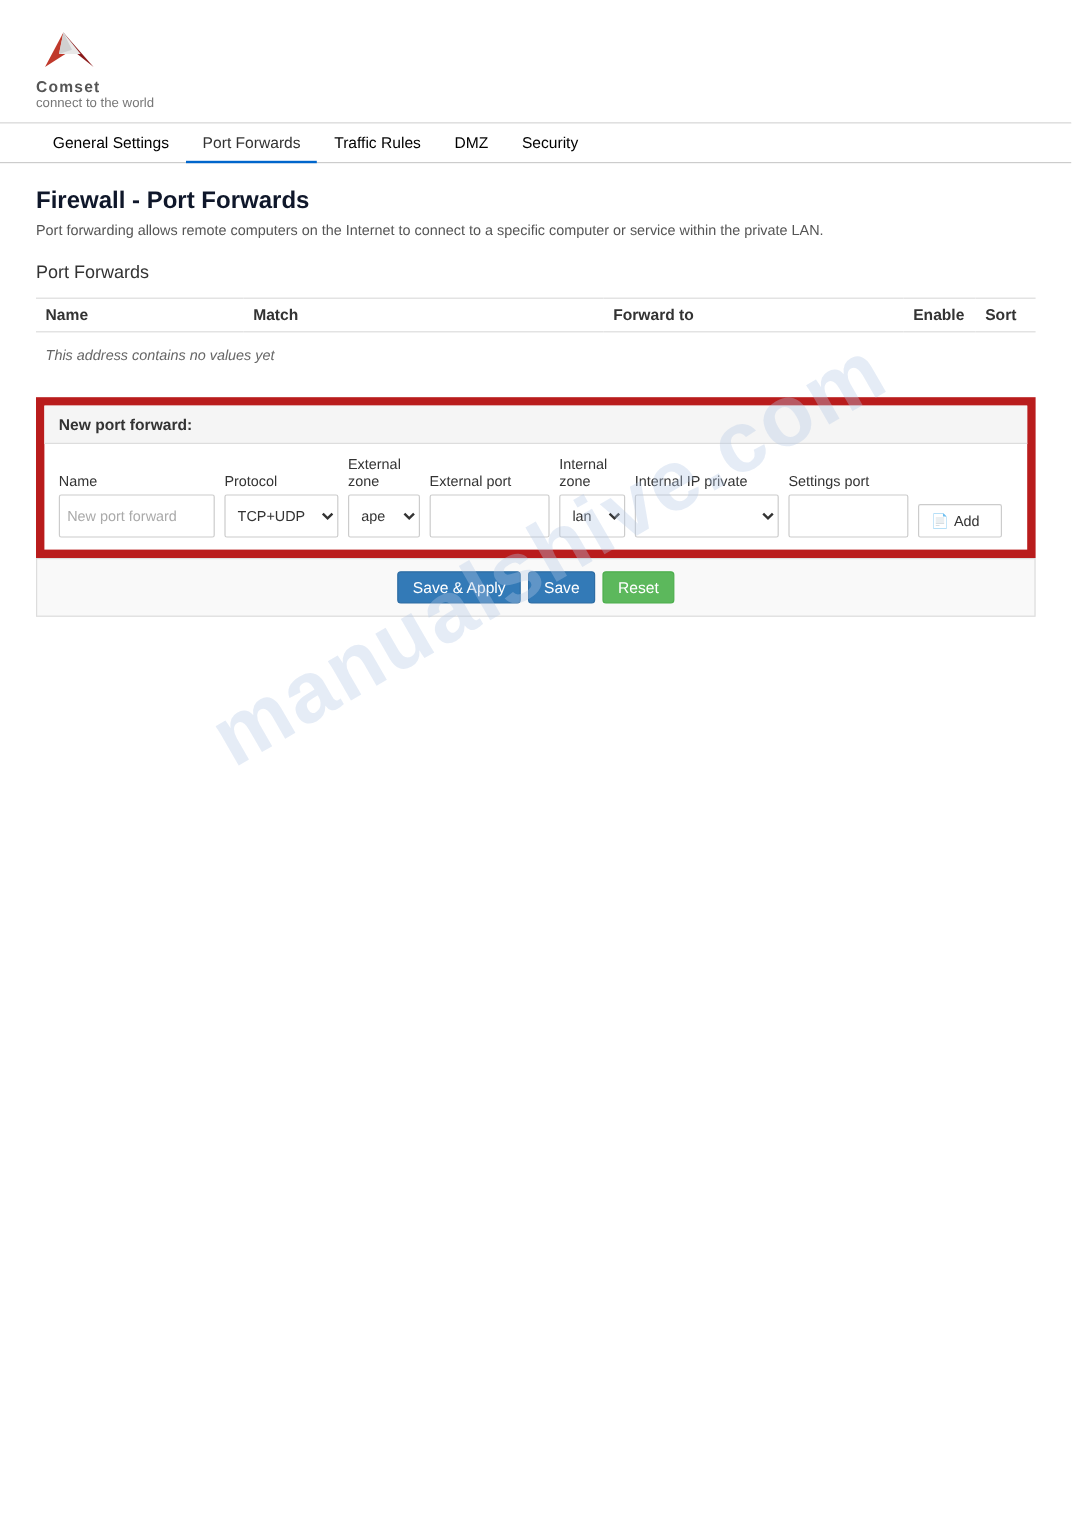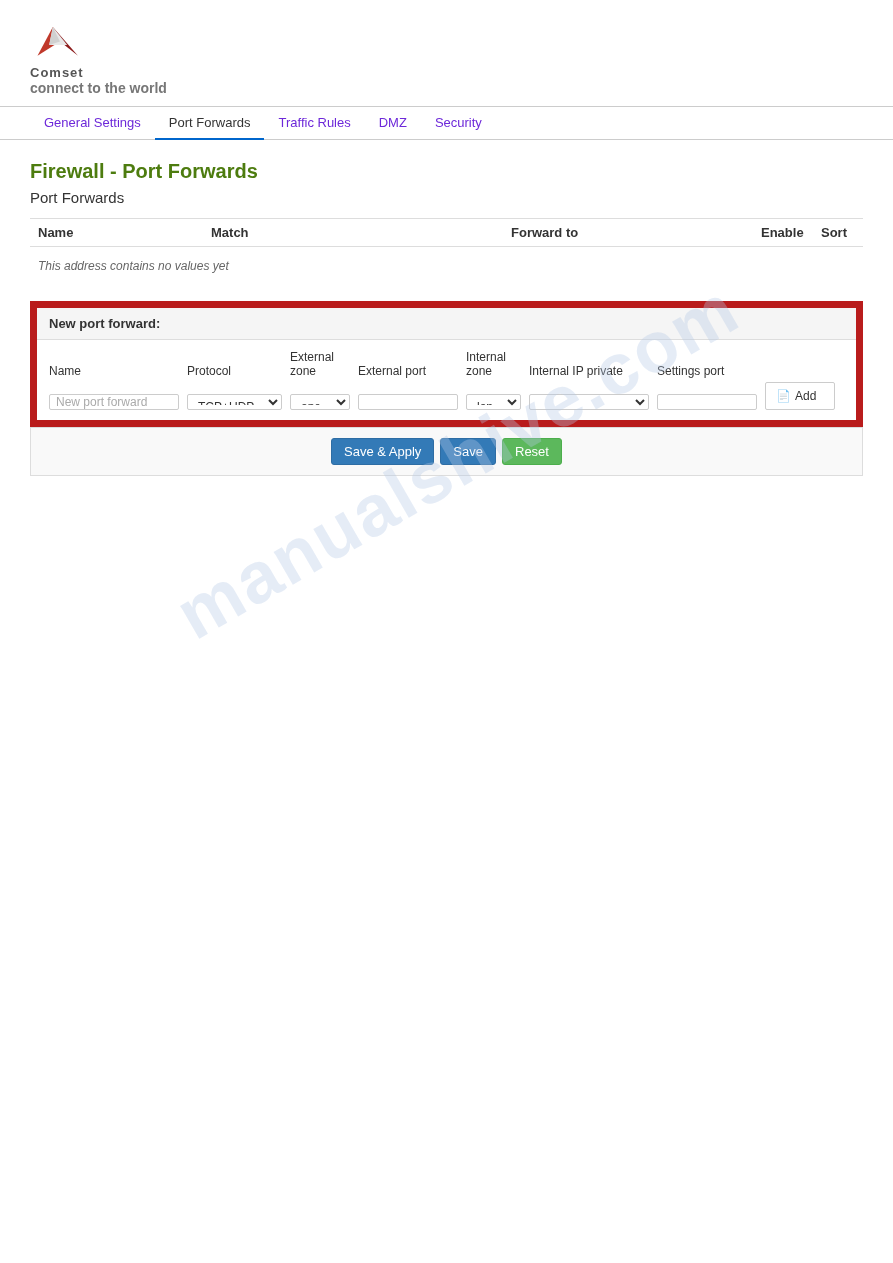--- a/index.html
+++ b/index.html
@@ -32,56 +32,55 @@
       height: 45px;
     }
     .logo-text {
       font-size: 13px;
       color: #555;
       letter-spacing: 1px;
       font-weight: bold;
       margin-top: 2px;
     }
     .logo-tagline {
-      font-size: 14px;
+      font-size: 11px;
       color: #777;
-      font-weight: bold;
     }
 
     
     .nav-tabs {
       display: flex;
       border-bottom: 1px solid #ccc;
       padding: 0 30px;
       background: #fff;
     }
     .nav-tab {
       padding: 8px 14px;
       font-size: 13px;
       cursor: pointer;
-      color: #6d28d9;
+      color: #000000;
       text-decoration: none;
       border-bottom: 2px solid transparent;
       margin-bottom: -1px;
     }
     .nav-tab.active {
       color: #333;
       border-bottom: 2px solid #0066cc;
       font-weight: normal;
     }
 
     
     .main-content {
       padding: 20px 30px;
     }
 
     .page-title {
       font-size: 20px;
       font-weight: bold;
-      color: #4d7c0f;
+      color: #0f172a;
       margin-bottom: 6px;
     }
 
     .page-description {
       font-size: 12px;
       color: #555;
       margin-bottom: 20px;
     }
 
     .section-title {
@@ -154,21 +153,21 @@
       font-weight: normal;
     }
     .form-col input[type="text"],
     .form-col select {
       font-size: 12px;
       padding: 4px 6px;
       border: 1px solid #ccc;
       border-radius: 2px;
       background: #fff;
       color: #333;
-      height: 16px;
+      height: 36px;
     }
     .form-col input[type="text"]::placeholder {
       color: #aaa;
     }
     .form-col.name-col { flex: 0 0 130px; }
     .form-col.protocol-col { flex: 0 0 95px; }
     .form-col.ext-zone-col { flex: 0 0 60px; }
     .form-col.ext-port-col { flex: 0 0 100px; }
     .form-col.int-zone-col { flex: 0 0 55px; }
     .form-col.int-ip-col { flex: 0 0 120px; }
@@ -280,20 +279,21 @@
   <nav class="nav-tabs">
     <a class="nav-tab">General Settings</a>
     <a class="nav-tab active">Port Forwards</a>
     <a class="nav-tab">Traffic Rules</a>
     <a class="nav-tab">DMZ</a>
     <a class="nav-tab">Security</a>
   </nav>
 
   <div class="main-content">
     <h1 class="page-title">Firewall - Port Forwards</h1>
+    <p class="page-description">Port forwarding allows remote computers on the Internet to connect to a specific computer or service within the private LAN.</p>
 
     <h2 class="section-title">Port Forwards</h2>
 
     <table class="port-forwards-table">
       <thead>
         <tr>
           <th>Name</th>
           <th class="th-match">Match</th>
           <th class="th-forward">Forward to</th>
           <th class="th-enable">Enable</th>

